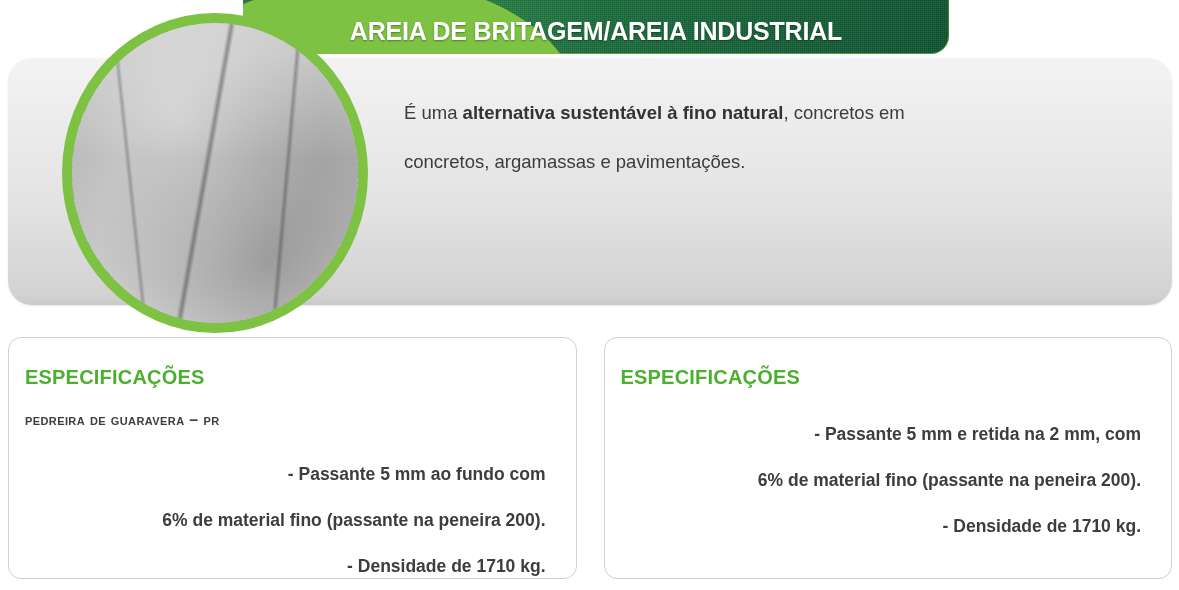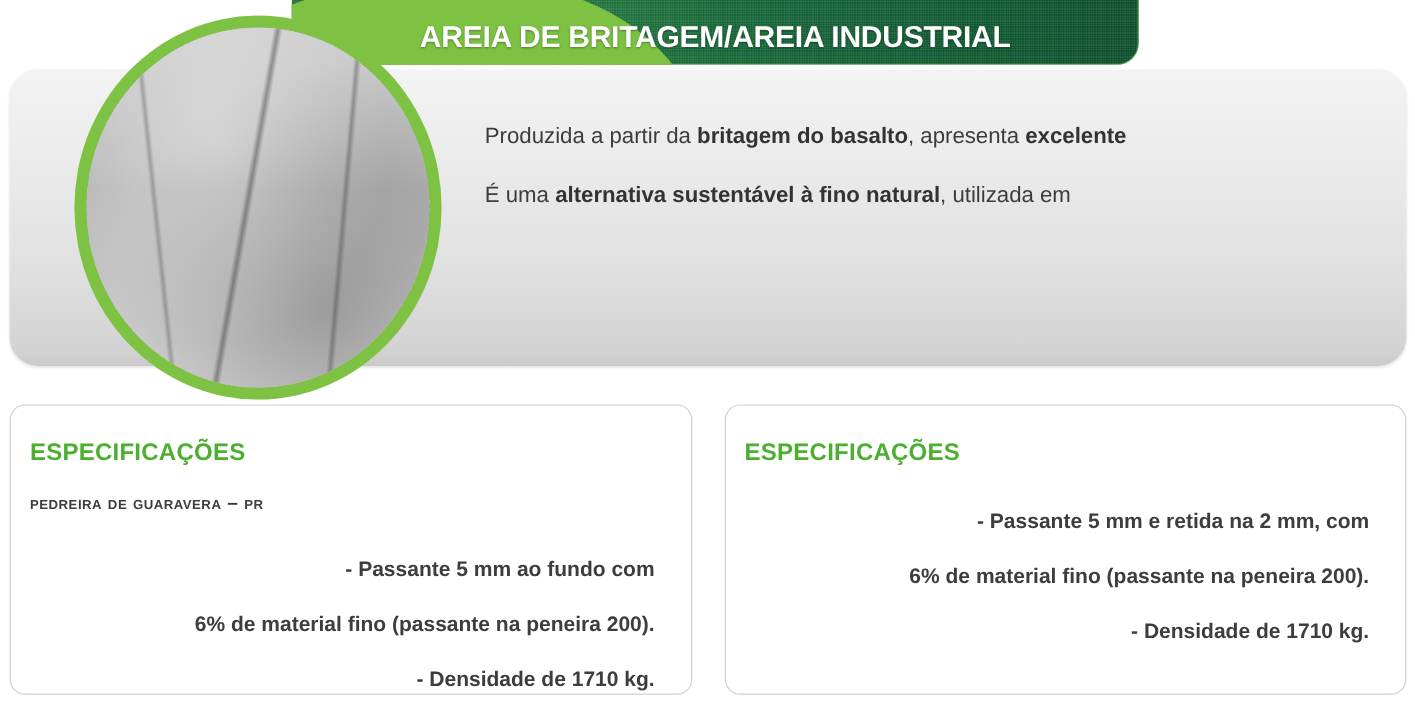--- a/index.html
+++ b/index.html
@@ -204,22 +204,22 @@
 <body>
 
 <div id="stage">
 
   <div class="banner">
     <div class="banner-title">AREIA DE BRITAGEM/AREIA INDUSTRIAL</div>
   </div>
 
   <div class="panel">
     <div class="panel-text">
-      <p><span>Produzida a partir da </span><b>britagem do basalto</b><span>, apresenta </span><b>excelente</b></p>
-      <p><span>É uma </span><b>alternativa sustentável à fino natural</b><span>, utilizada em</span></p>
+      <p><span>É uma </span><b>alternativa sustentável à fino natural</b><span>, concretos em</span></p>
+      <p>concretos, argamassas e pavimentações.</p>
     </div>
   </div>
 
   <div class="photo-ring">
     <div class="photo"></div>
   </div>
 
   <div class="cards">
 
     <div class="card">

